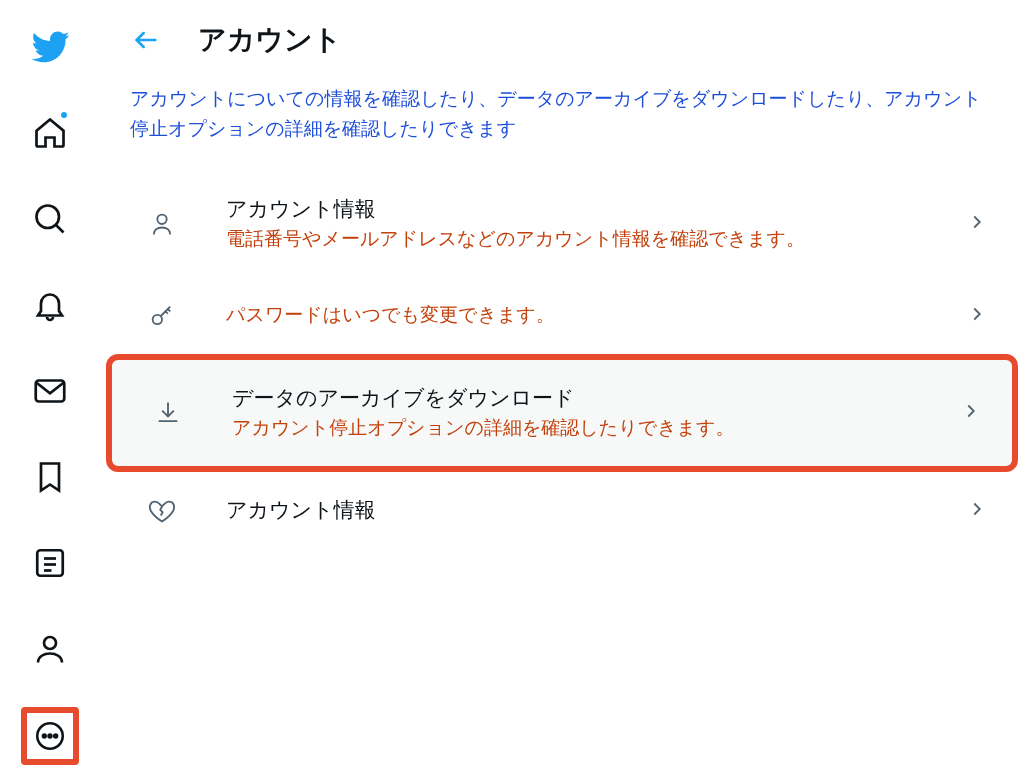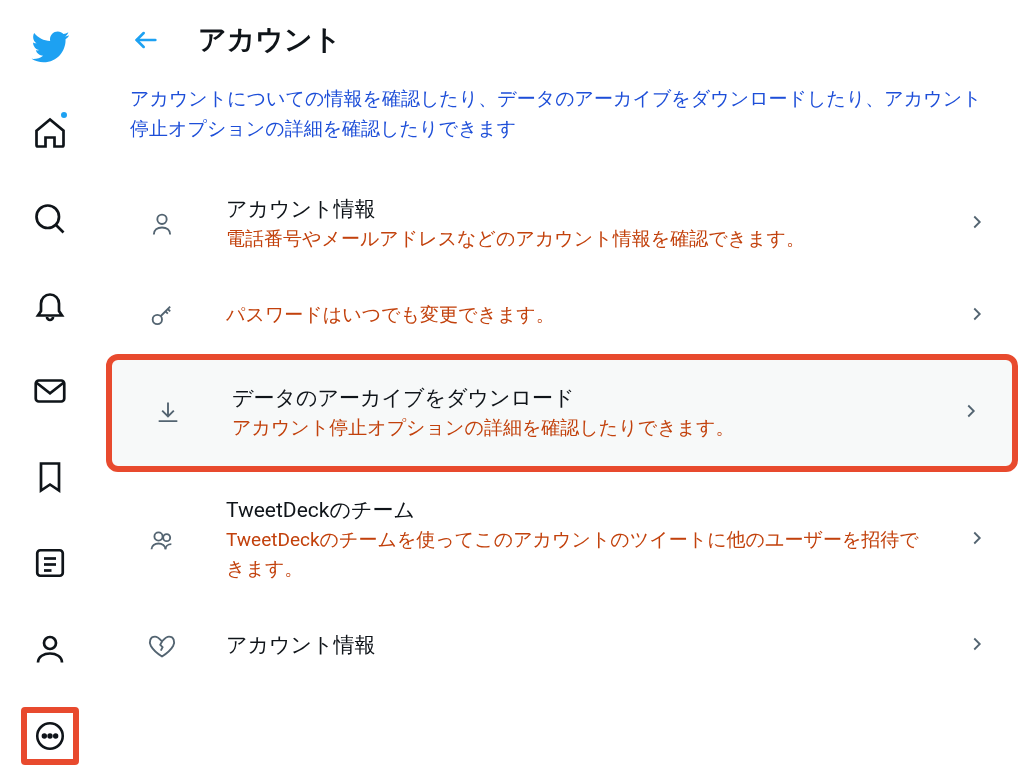--- a/index.html
+++ b/index.html
@@ -244,39 +244,20 @@
         <div class="option-title">データのアーカイブをダウンロード</div>
         <div class="option-desc">アカウント停止オプションの詳細を確認したりできます。</div>
       </div>
       <div class="chevron">
         <svg width="22" height="22" viewBox="0 0 24 24" fill="none" stroke="#536471" stroke-width="2">
             <polyline points="9 6 15 12 9 18"></polyline>
           </svg>
       </div>
     </div>
 
-    <div class="option-row">
-      <div class="option-icon">
-        <svg width="28" height="28" viewBox="0 0 24 24" fill="none" stroke="#536471" stroke-width="1.6">
-            <circle cx="9" cy="9" r="3.5"></circle>
-            <circle cx="16" cy="10" r="3"></circle>
-            <path d="M3 20c0-3 3-5 6-5s6 2 6 5"></path>
-            <path d="M15 20c0-2.5 2-4.5 5-4.5"></path>
-          </svg>
-      </div>
-      <div class="option-text">
-        <div class="option-title">TweetDeckのチーム</div>
-        <div class="option-desc">TweetDeckのチームを使ってこのアカウントのツイートに他のユーザーを招待できます。</div>
-      </div>
-      <div class="chevron">
-        <svg width="22" height="22" viewBox="0 0 24 24" fill="none" stroke="#536471" stroke-width="2">
-            <polyline points="9 6 15 12 9 18"></polyline>
-          </svg>
-      </div>
-    </div>
 
     <div class="option-row">
       <div class="option-icon">
         <svg width="28" height="28" viewBox="0 0 24 24" fill="none" stroke="#536471" stroke-width="1.6">
             <path d="M12 21s-7-4.5-9.5-9C.5 8 2 4 6 4c2.5 0 4 2 6 4 2-2 3.5-4 6-4 4 0 5.5 4 3.5 8C19 16.5 12 21 12 21z"></path>
             <path d="M12 8l-1.5 3 2 2-1.5 3"></path>
           </svg>
       </div>
       <div class="option-text">
         <div class="option-title">アカウント情報</div>

